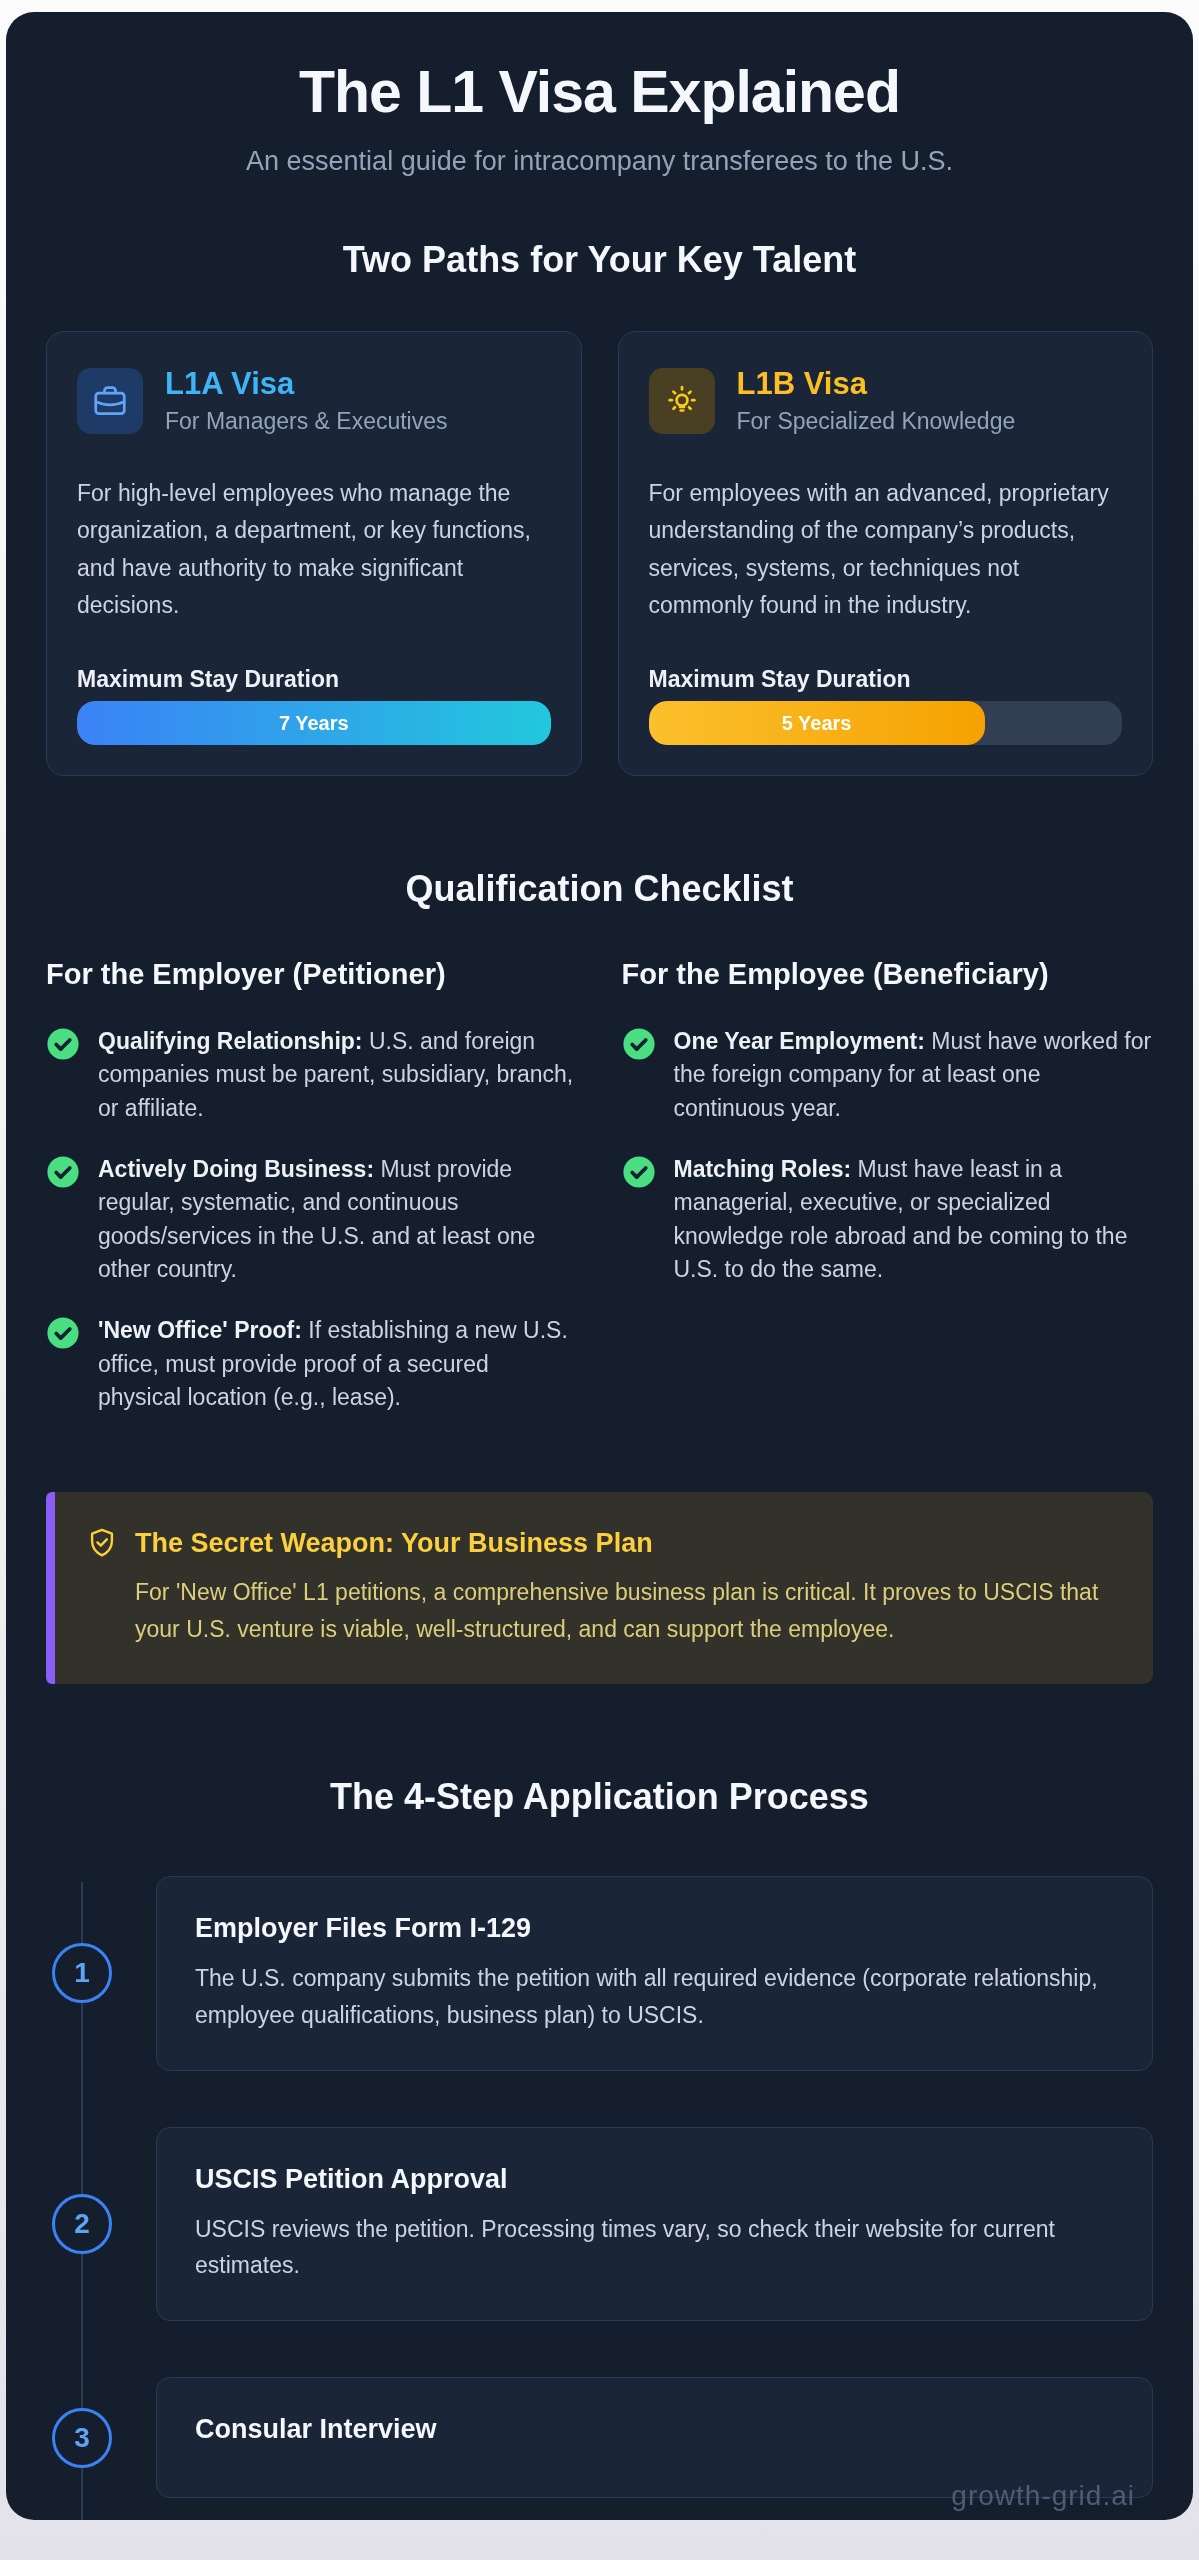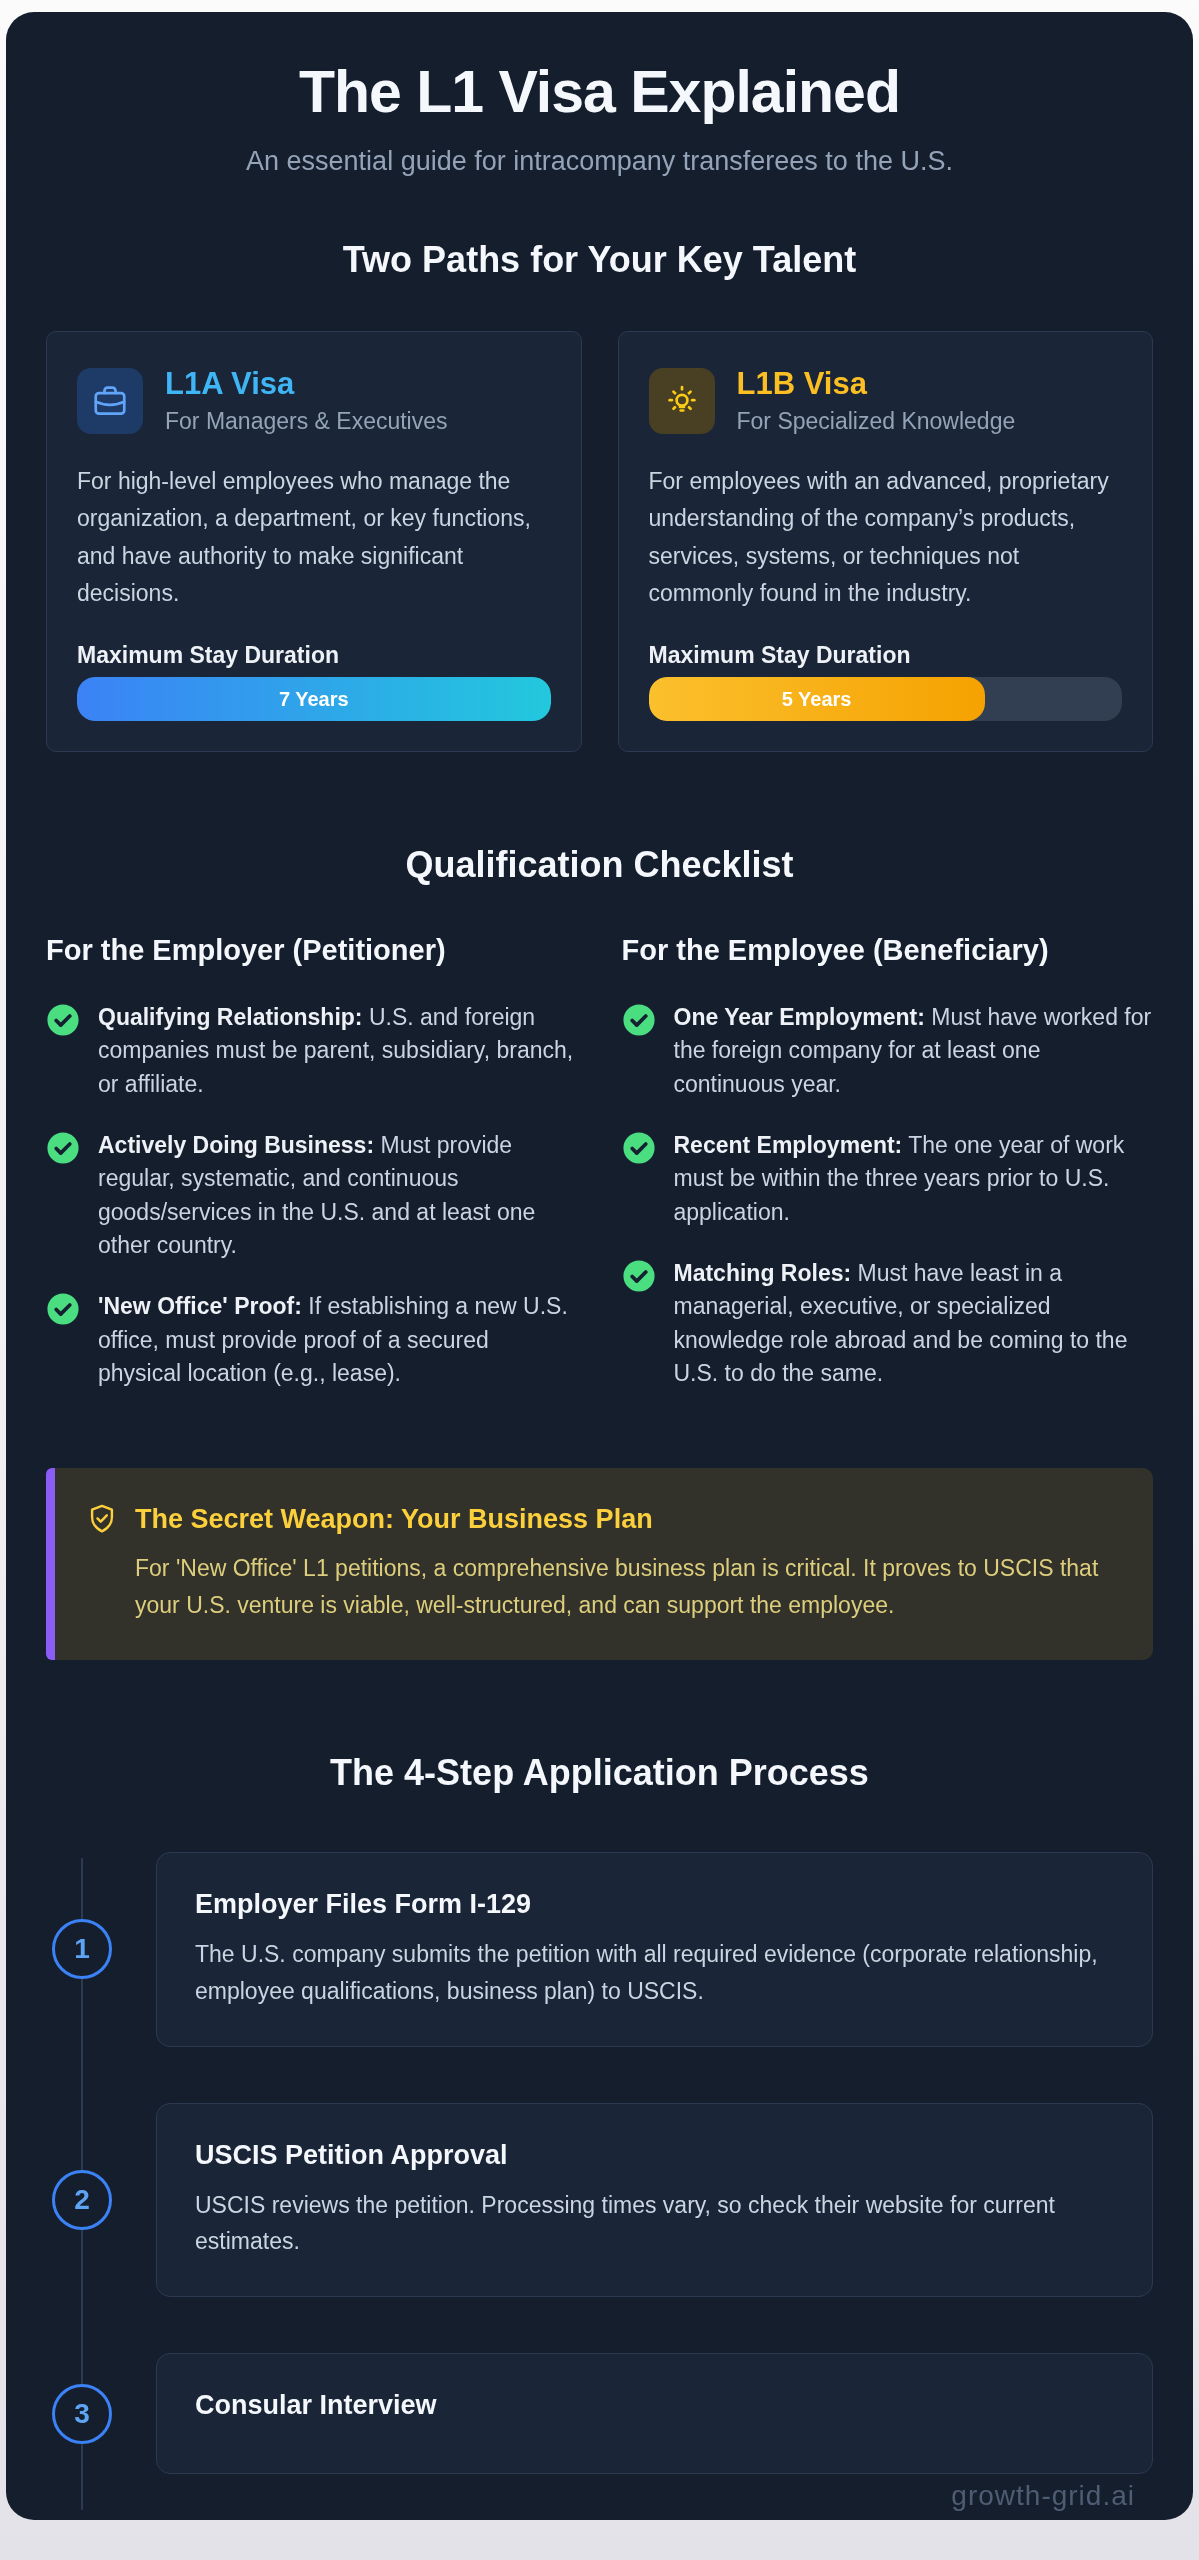--- a/index.html
+++ b/index.html
@@ -18,22 +18,22 @@
     padding:46px 40px 0 40px;
   }
   
   .h1 { color:#f4f7fb; font-size:59px; font-weight:700; text-align:center; letter-spacing:-1px; margin-bottom:20px; }
   .subtitle { color:#94a3b8; font-size:27px; text-align:center; margin-bottom:62px; }
   .h2 { color:#f4f7fb; font-size:36px; font-weight:700; text-align:center; }
 
   
   .cards-row { display:flex; gap:36px; margin-top:50px; }
   .visa-card {
-    flex:1; background:#1a2537; border:1px solid #2b3a52; border-radius:10px;
-    padding:34px 30px 30px 30px; display:flex; flex-direction:column;
+    flex:1; background:#1a2537; border:1px solid #2b3a52; border-radius:18px;
+    padding:34px 30px 30px 30px; display:flex; flex-direction:column;gap:12px;
   }
   .visa-head { display:flex; align-items:center; gap:22px; margin-bottom:28px; }
   .icon-box { width:66px; height:66px; border-radius:14px; display:flex; align-items:center; justify-content:center; flex:0 0 auto; }
   .icon-box.blue { background:#1e3a66; }
   .icon-box.gold { background:#493f22; }
   .visa-title { font-size:31px; font-weight:700; margin-bottom:6px; }
   .visa-title.blue { color:#3fb5f5; }
   .visa-title.gold { color:#fbbf24; }
   .visa-sub { color:#94a3b8; font-size:23px; }
   .visa-desc { color:#cbd5e1; font-size:23px; line-height:1.62; }
@@ -214,32 +214,20 @@
               <circle cx="12" cy="12" r="11" fill="#4ade80"></circle>
               <polyline points="7.2,12.4 10.4,15.6 16.8,9.2" fill="none" stroke="#152030" stroke-width="2.6" stroke-linecap="round" stroke-linejoin="round"></polyline>
             </svg>
         </span>
         <div class="check-text">
           <span class="check-label">One Year Employment:</span>
           <span>Must have worked for the foreign company for at least one continuous year.</span>
         </div>
       </div>
 
-      <div class="check-item">
-        <span class="check-icon">
-          <svg width="34" height="34" viewBox="0 0 24 24">
-              <circle cx="12" cy="12" r="11" fill="#4ade80"></circle>
-              <polyline points="7.2,12.4 10.4,15.6 16.8,9.2" fill="none" stroke="#152030" stroke-width="2.6" stroke-linecap="round" stroke-linejoin="round"></polyline>
-            </svg>
-        </span>
-        <div class="check-text">
-          <span class="check-label">Recent Employment:</span>
-          <span>The one year of work must be within the three years prior to U.S. application.</span>
-        </div>
-      </div>
 
       <div class="check-item">
         <span class="check-icon">
           <svg width="34" height="34" viewBox="0 0 24 24">
               <circle cx="12" cy="12" r="11" fill="#4ade80"></circle>
               <polyline points="7.2,12.4 10.4,15.6 16.8,9.2" fill="none" stroke="#152030" stroke-width="2.6" stroke-linecap="round" stroke-linejoin="round"></polyline>
             </svg>
         </span>
         <div class="check-text">
           <span class="check-label">Matching Roles:</span>

